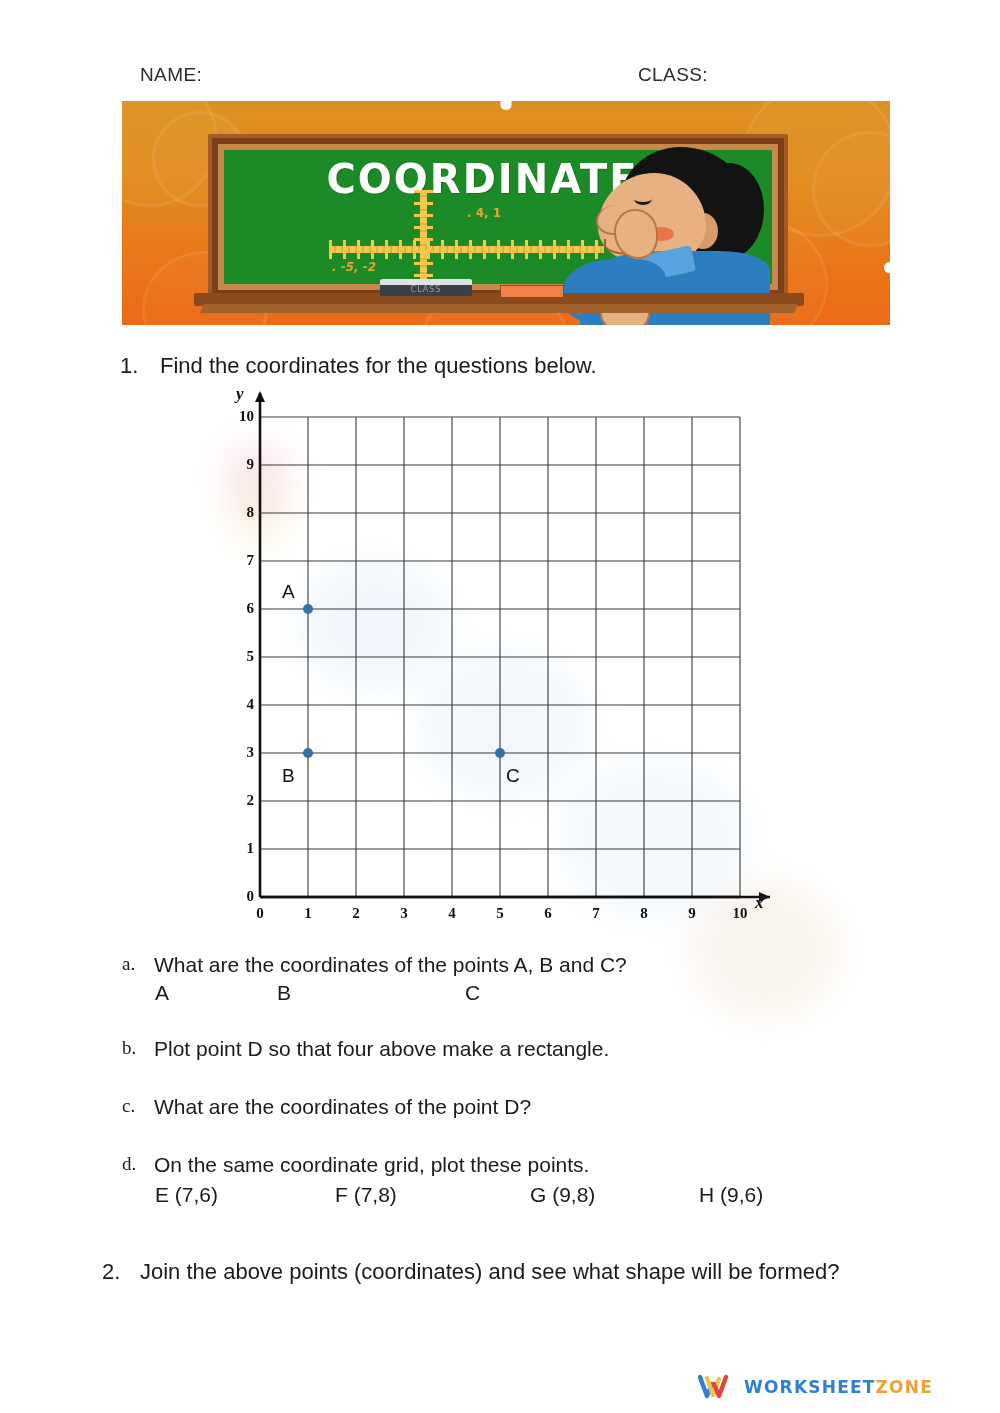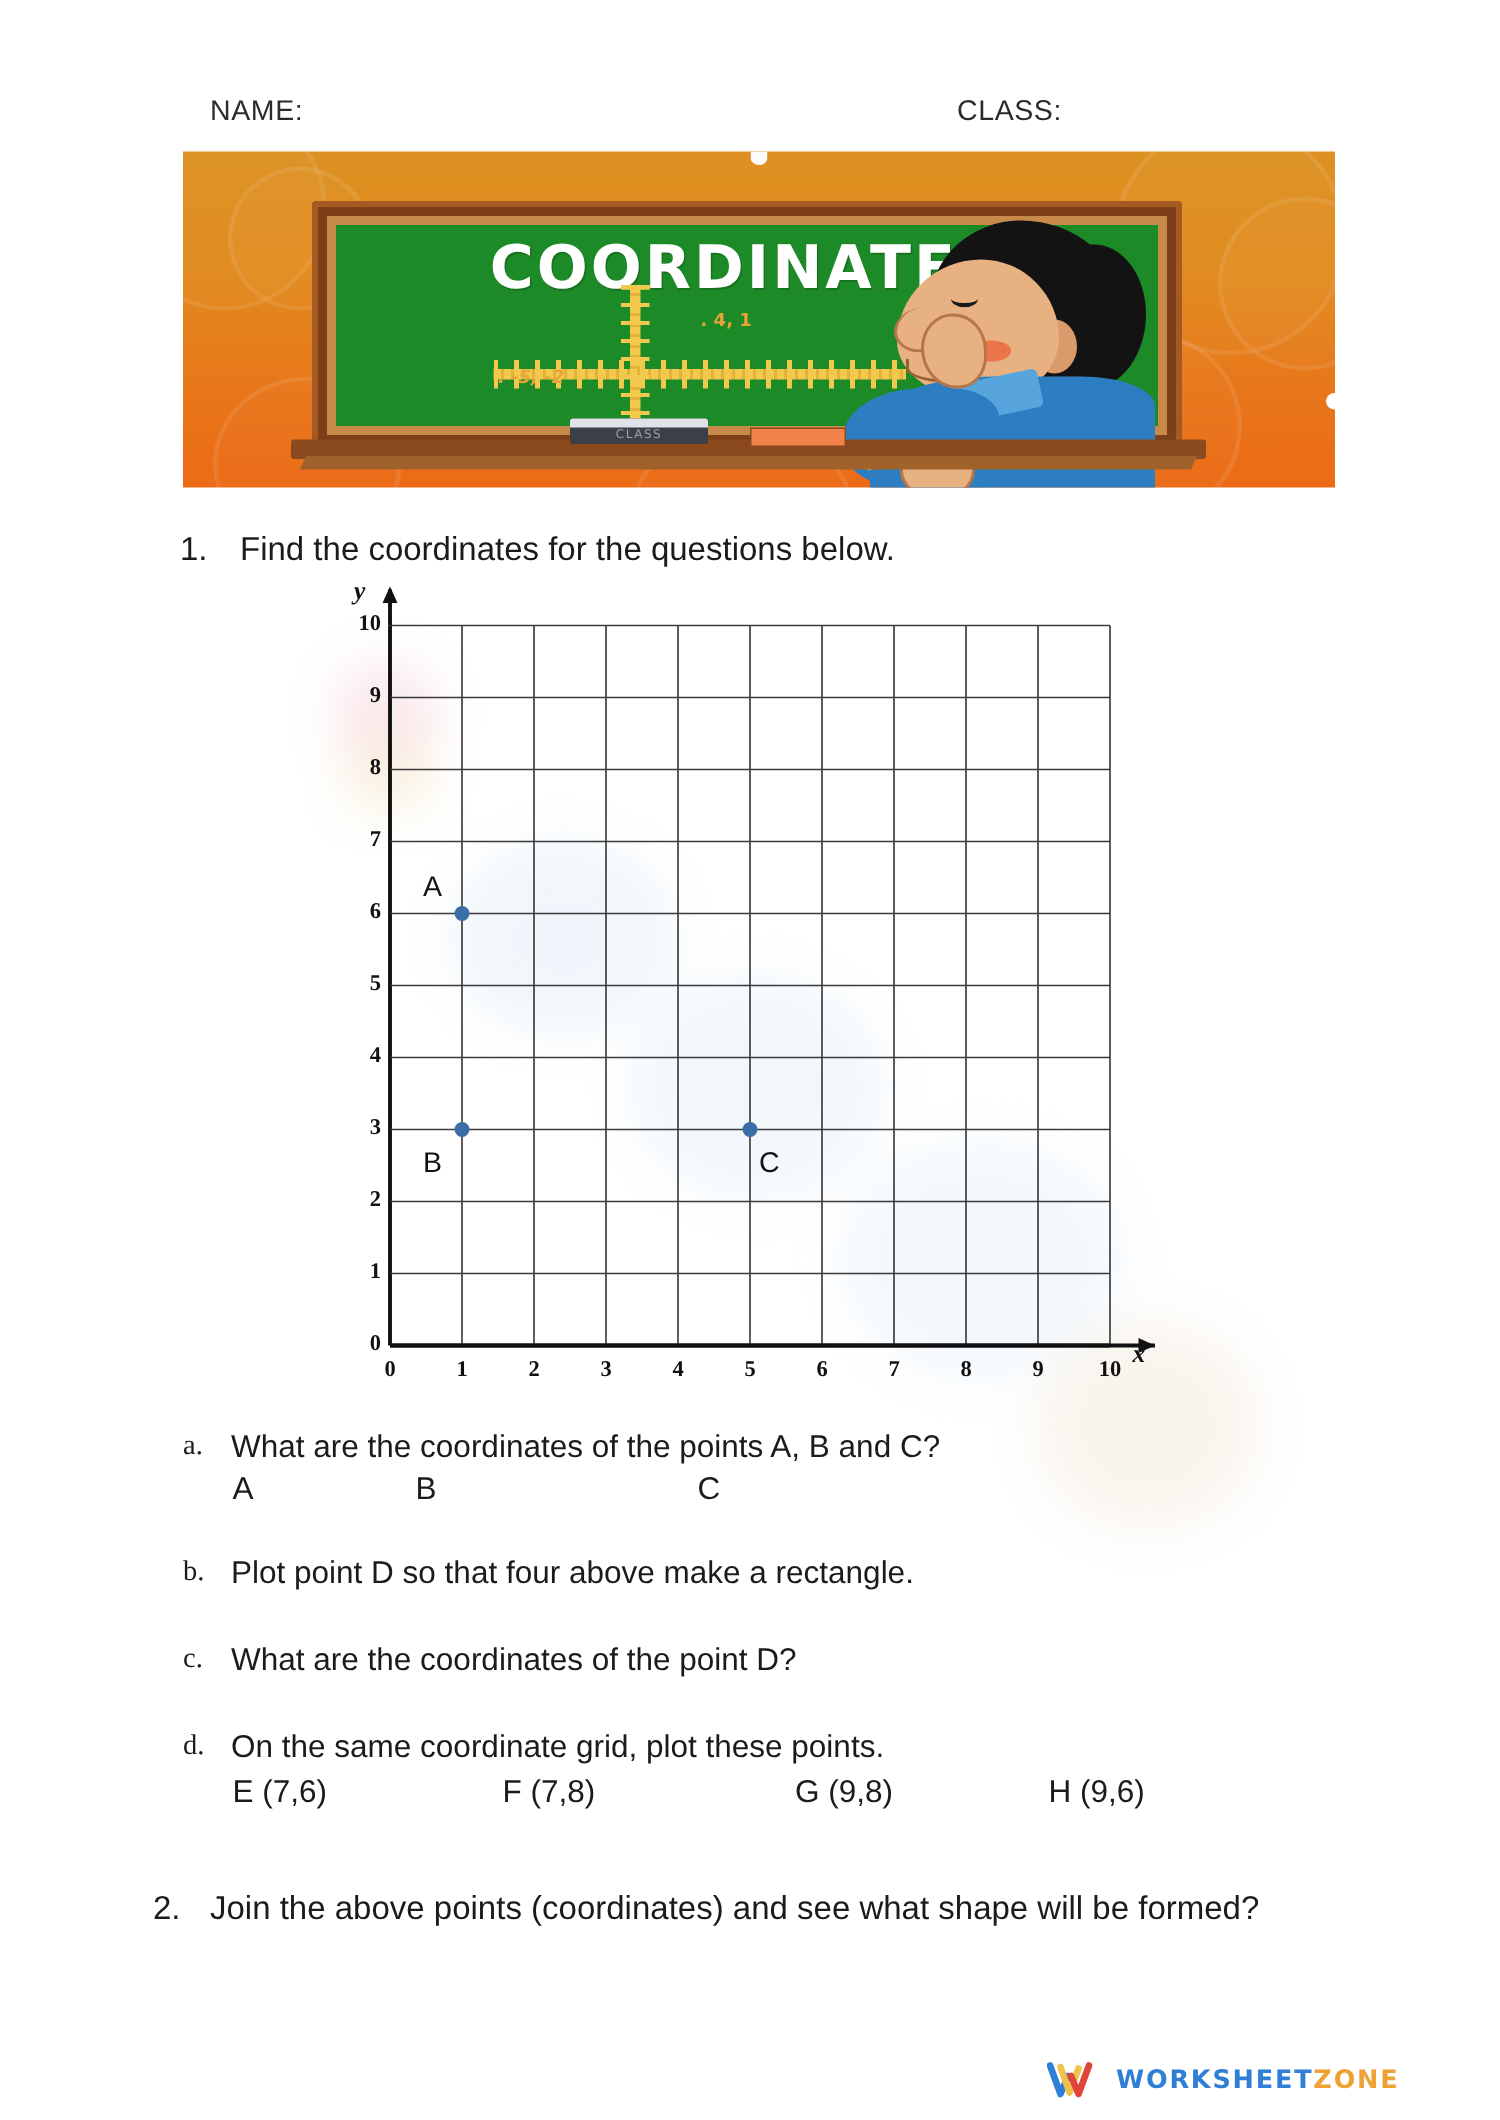--- a/index.html
+++ b/index.html
@@ -152,21 +152,21 @@
   }
   .coord-label {
     position: absolute;
     color: #e8a33a;
     font-size: 12px;
     font-weight: bold;
     font-family: "DejaVu Sans", sans-serif;
     white-space: nowrap;
   }
   .coord-1 { left: 243px; top: 56px; }
-  .coord-2 { left: 108px; top: 94px; font-style: italic; }
+  .coord-2 { left: 108px; top: 110px; font-style: italic; }
 
   .board-ledge {
     position: absolute;
     left: 72px;
     top: 192px;
     width: 610px;
     height: 13px;
     background: #8b4a1e;
     border-radius: 2px;
   }

